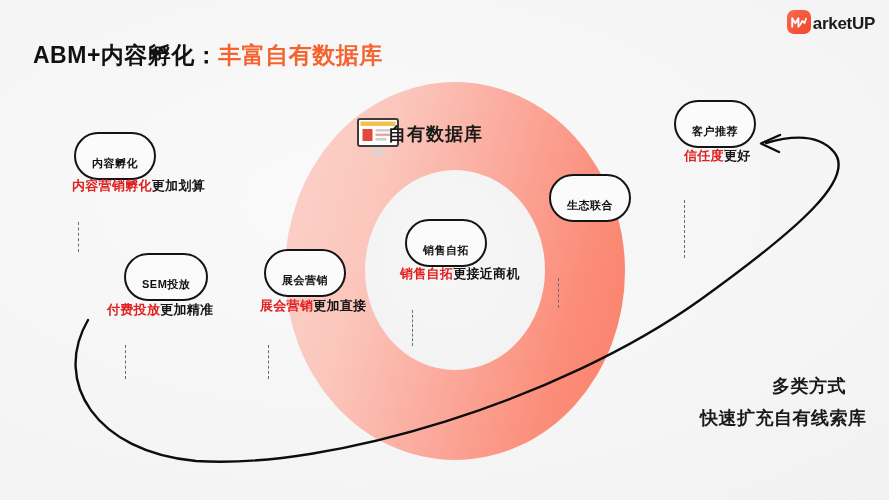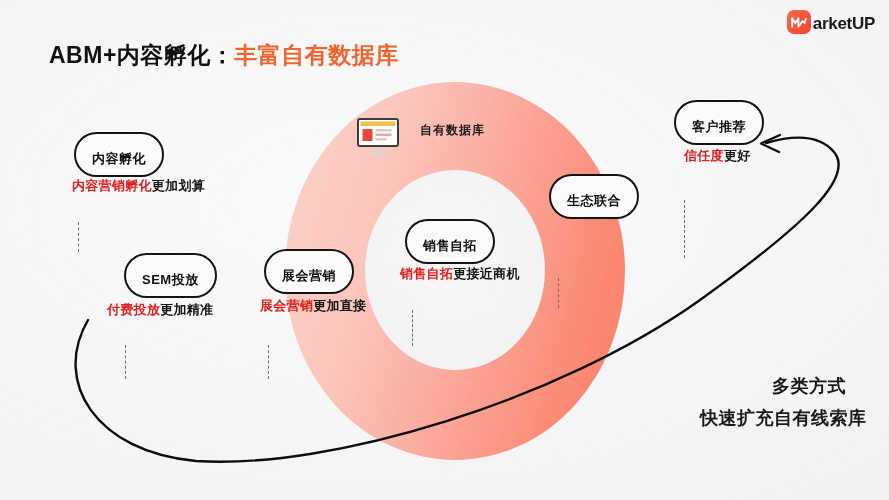--- a/index.html
+++ b/index.html
@@ -21,21 +21,21 @@
     background: linear-gradient(135deg, #fa6a4a 0%, #f0452f 100%);
     display: flex; align-items: center; justify-content: center;
   }
   #logo-text { font-size: 17px; font-weight: 700; color: #1b1b1b; letter-spacing: -0.3px; }
 
   
   #title {
     position: absolute; left: 33px; top: 40px;
     font-size: 23px; font-weight: 700; letter-spacing: 0.5px; white-space: nowrap;
   }
-  #title .blk { color: #111111; margin-left: 16px; }
+  #title .blk { color: #111111; }
   #title .org { color: #f5642f; }
 
   
   #donut {
     position: absolute; left: 285px; top: 82px;
     width: 340px; height: 378px;
     border-radius: 50%;
     background: linear-gradient(105deg, #fbd3cb 0%, #fbc6bc 28%, #fba597 58%, #fb8c78 80%, #fa7f68 100%);
     filter: blur(0.4px);
   }
@@ -46,22 +46,22 @@
     background: radial-gradient(ellipse at 45% 42%, #f7f7f7 0%, #f3f3f3 70%, #efefef 100%);
   }
 
   
   .pill {
     position: absolute;
     border: 2px solid #141414;
     border-radius: 40px;
     background: #fbfbfb;
     color: #101010;
-    font-size: 13px; font-weight: 700;
-    padding: 16px 16px 7px;
+    font-size: 11px; font-weight: 700;
+    padding: 22px 16px 7px;
     white-space: nowrap;
     letter-spacing: 0.5px;
   }
 
   
   .cap {
     position: absolute;
     font-size: 13px; font-weight: 700;
     white-space: nowrap; letter-spacing: 0.3px;
   }
@@ -77,22 +77,22 @@
 
   
   .dash {
     position: absolute; width: 0;
     border-left: 1.6px dashed #6b6b6b;
   }
 
   
   #db-icon { position: absolute; left: 357px; top: 118px; width: 42px; height: 38px; }
   #db-label {
-    position: absolute; left: 420px; top: 122px;
-    font-size: 12px; font-weight: 700; color: #1a1a1a; letter-spacing: 1px; white-space: nowrap;
+    position: absolute; left: 388px; top: 122px;
+    font-size: 18px; font-weight: 700; color: #1a1a1a; letter-spacing: 1px; white-space: nowrap;
   }
 
   svg.overlay { position: absolute; left: 0; top: 0; width: 889px; height: 500px; pointer-events: none; }
 </style>
 </head>
 <body>
 
 <div id="stage">
 
   <div id="logo">

